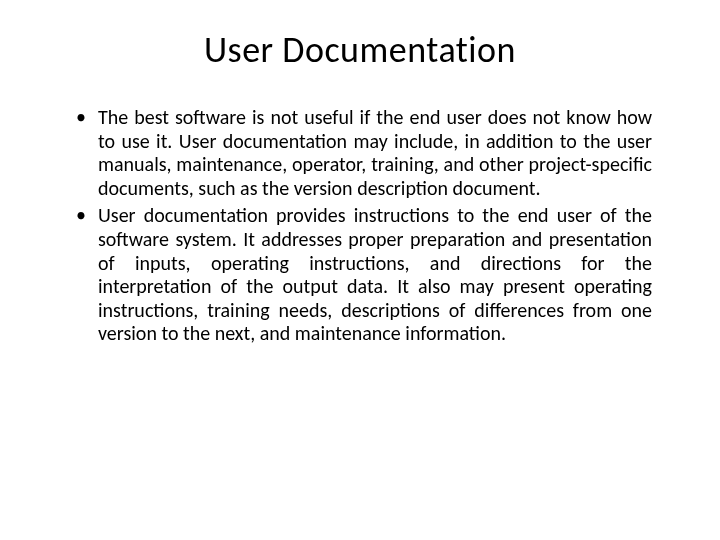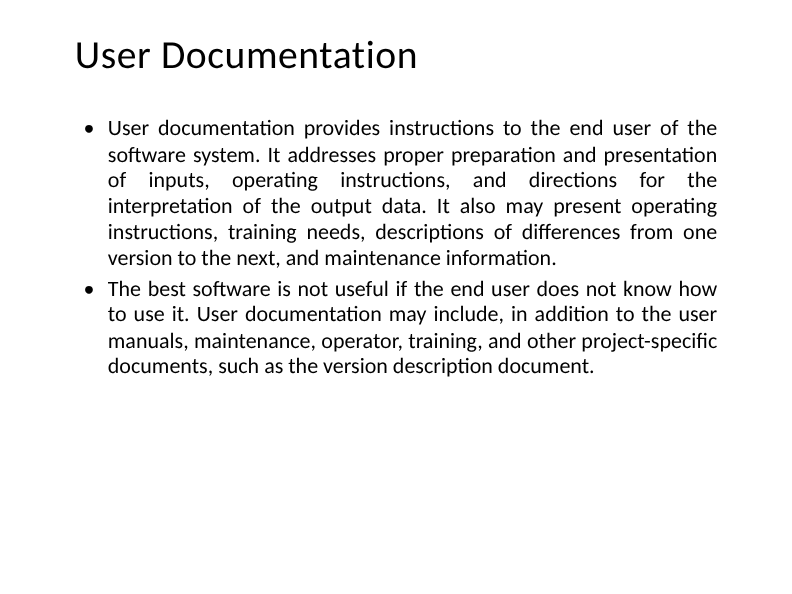--- a/index.html
+++ b/index.html
@@ -12,20 +12,21 @@
       height: 540px;
       background: #ffffff;
       font-family: Calibri, "Segoe UI", Arial, sans-serif;
       color: #000000;
       padding: 28px 68px 40px 68px;
       overflow: hidden;
     }
     .title {
       font-size: 36px;
       font-weight: 400;
+      text-align: center;
       margin-bottom: 34px;
       letter-spacing: 0.5px;
     }
     .bullets {
       list-style: none;
     }
     .bullets li {
       position: relative;
       padding-left: 30px;
       font-size: 20px;
@@ -40,15 +41,15 @@
       top: 0;
       font-size: 20px;
     }
   </style>
 </head>
 <body>
 
 <h1 class="title">User Documentation</h1>
 
 <ul class="bullets">
+  <li>The best software is not useful if the end user does not know how to use it. User documentation may include, in addition to the user manuals, maintenance, operator, training, and other project-specific documents, such as the version description document.</li>
   <li>User documentation provides instructions to the end user of the software system. It addresses proper preparation and presentation of inputs, operating instructions, and directions for the interpretation of the output data. It also may present operating instructions, training needs, descriptions of differences from one version to the next, and maintenance information.</li>
-  <li>The best software is not useful if the end user does not know how to use it. User documentation may include, in addition to the user manuals, maintenance, operator, training, and other project-specific documents, such as the version description document.</li>
 </ul>
 
 </body></html>

